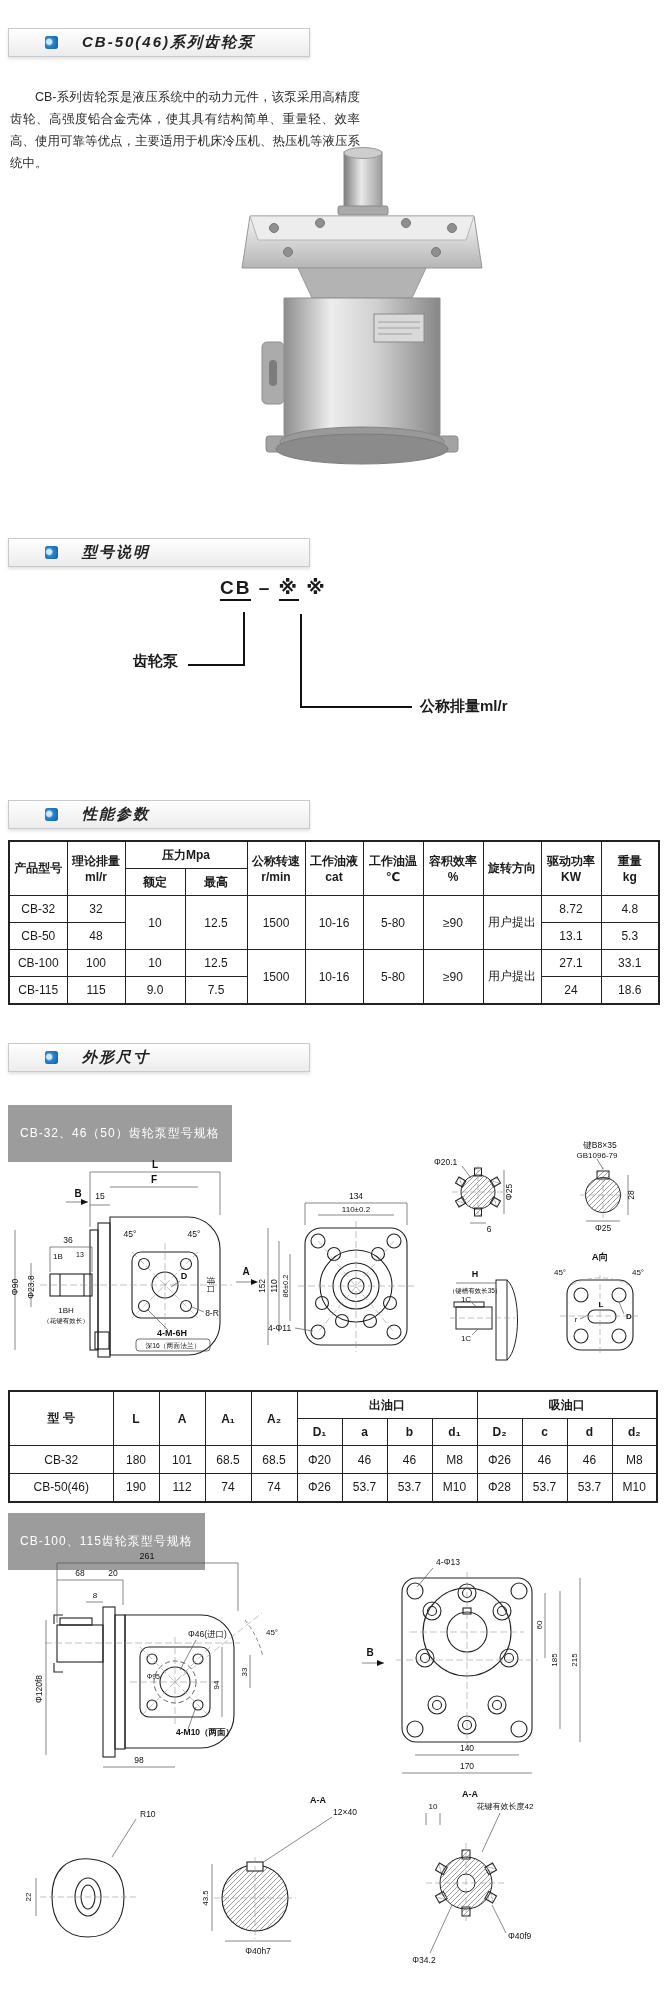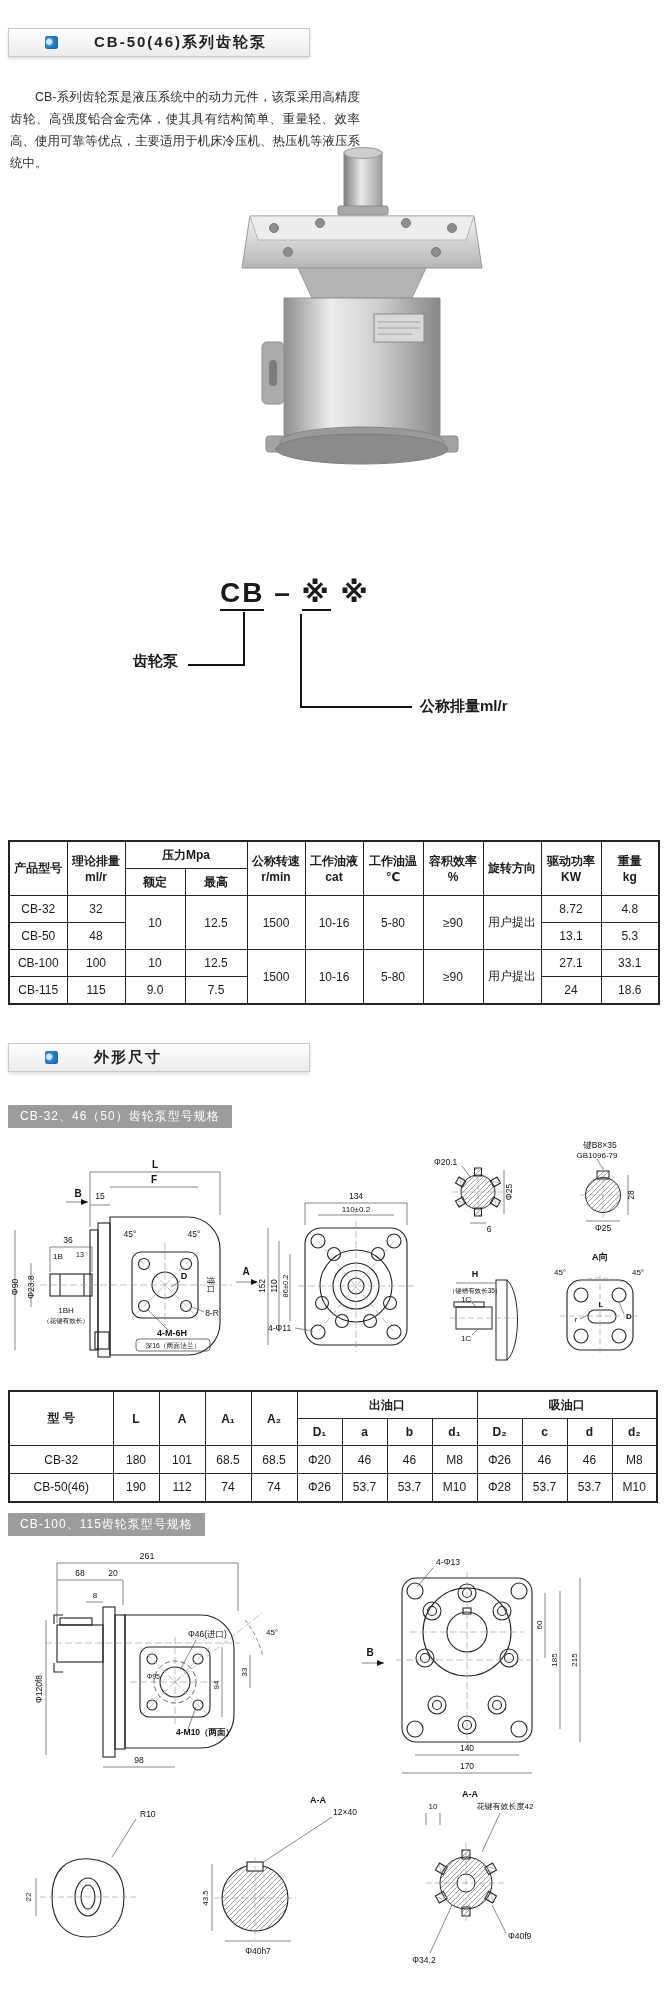--- a/index.html
+++ b/index.html
@@ -5,27 +5,27 @@
   html,body{margin:0;padding:0;background:#fff;}
   body{font-family:"Liberation Sans","DejaVu Sans",sans-serif;color:#1a1a1a;}
   .page{position:relative;width:666px;height:2000px;background:#fff;overflow:hidden;}
   .abs{position:absolute;}
   .sec-header{position:absolute;left:8px;width:300px;height:27px;border:1px solid #c9c9c9;
     background:linear-gradient(#ffffff,#ececec);display:flex;align-items:center;
     box-shadow:0 2px 3px rgba(0,0,0,.12);}
   .sec-bullet{width:13px;height:13px;margin-left:36px;border-radius:3px;flex:0 0 auto;
     background:radial-gradient(circle at 32% 45%,#cfe7fa 0 2.5px,#2e86cd 4px,#0d5da6 100%);
     box-shadow:inset 0 0 1px #084a88;}
-  .sec-title{margin-left:36px;font-size:15px;font-weight:bold;color:#222;letter-spacing:2px;}
+  .sec-title{margin-left:24px;font-size:15px;font-weight:bold;color:#222;letter-spacing:2px;font-style:italic;}
   .intro{position:absolute;top:86px;left:10px;width:350px;font-size:12.5px;line-height:22px;
     color:#2a2a2a;text-indent:2em;text-align:justify;}
   .banner{position:absolute;left:8px;background:#9c9c9c;color:#fff;font-size:12px;
-    padding:3px 12px;letter-spacing:1px;}
+    padding:20px 12px;letter-spacing:1px;}
   .md{position:absolute;top:572px;left:0;width:666px;height:180px;}
-  .md-code{position:absolute;left:220px;top:4px;font-size:28px;font-weight:bold;letter-spacing:2px;}
+  .md-code{position:absolute;left:220px;top:4px;font-size:19px;font-weight:bold;letter-spacing:2px;}
   .md-code .ul{border-bottom:2px solid #111;padding-bottom:1px;}
   .vline{position:absolute;width:2px;background:#111;}
   .hline{position:absolute;height:2px;background:#111;}
   .md-label{position:absolute;font-size:15px;font-weight:bold;}
   table.tbl{position:absolute;border-collapse:collapse;border:2px solid #222;table-layout:fixed;
     font-size:12px;text-align:center;background:#fff;}
   .tbl th,.tbl td{border:1px solid #222;padding:1px 2px;font-weight:normal;}
   .tbl th{font-weight:bold;}
   .pre{white-space:pre-line;margin-left:20px;}
   .tbl td{height:24px;}
@@ -90,31 +90,39 @@
       <line x1="156" y1="188" x2="190" y2="188" stroke="#a0a0a0"></line>
     </g>
     <g>
       <rect x="44" y="290" width="28" height="16" rx="3" fill="#a3a3a3" stroke="#8a8a8a"></rect>
       <rect x="208" y="290" width="28" height="16" rx="3" fill="#a3a3a3" stroke="#8a8a8a"></rect>
       <ellipse cx="140" cy="296" rx="82" ry="15" fill="#999999" stroke="#848484"></ellipse>
       <ellipse cx="140" cy="303" rx="86" ry="15" fill="#8b8b8b" stroke="#7c7c7c"></ellipse>
     </g>
   </svg>
 
+  <div class="sec-header" style="top:538px;">
+    <div class="sec-bullet"></div>
+    <div class="sec-title">型号说明</div>
+  </div>
 
   <div class="md">
     <div class="md-code"><span class="ul">CB</span>&nbsp;<span>–</span>&nbsp;<span class="ul">※</span>&nbsp;<span>※</span></div>
     <div class="vline" style="left:243px;top:40px;height:52px;"></div>
     <div class="hline" style="left:188px;top:92px;width:57px;"></div>
     <div class="md-label" style="left:133px;top:80px;text-align:center;">齿轮泵</div>
     <div class="vline" style="left:300px;top:42px;height:92px;"></div>
     <div class="hline" style="left:300px;top:134px;width:112px;"></div>
     <div class="md-label" style="left:420px;top:125px;">公称排量ml/r</div>
   </div>
 
+  <div class="sec-header" style="top:800px;">
+    <div class="sec-bullet"></div>
+    <div class="sec-title">性能参数</div>
+  </div>
 
   <table class="tbl" style="top:840px;left:8px;width:650px;">
     <colgroup>
         <col style="width:58px">
         <col style="width:58px">
         <col style="width:60px">
         <col style="width:62px">
       <col style="width:58px">
         <col style="width:58px">
         <col style="width:60px">

